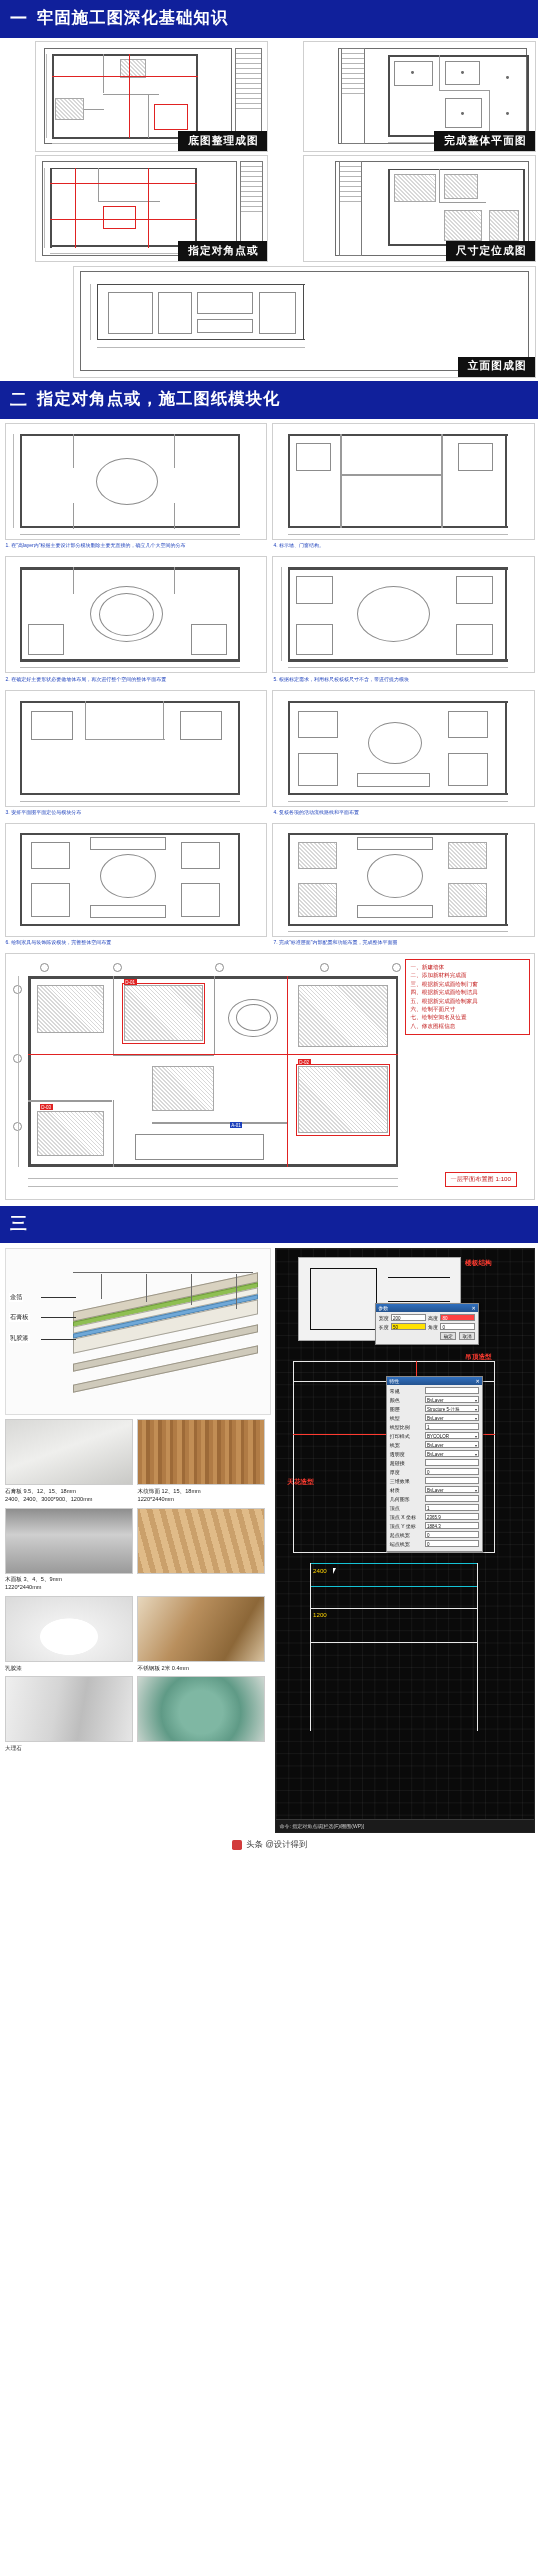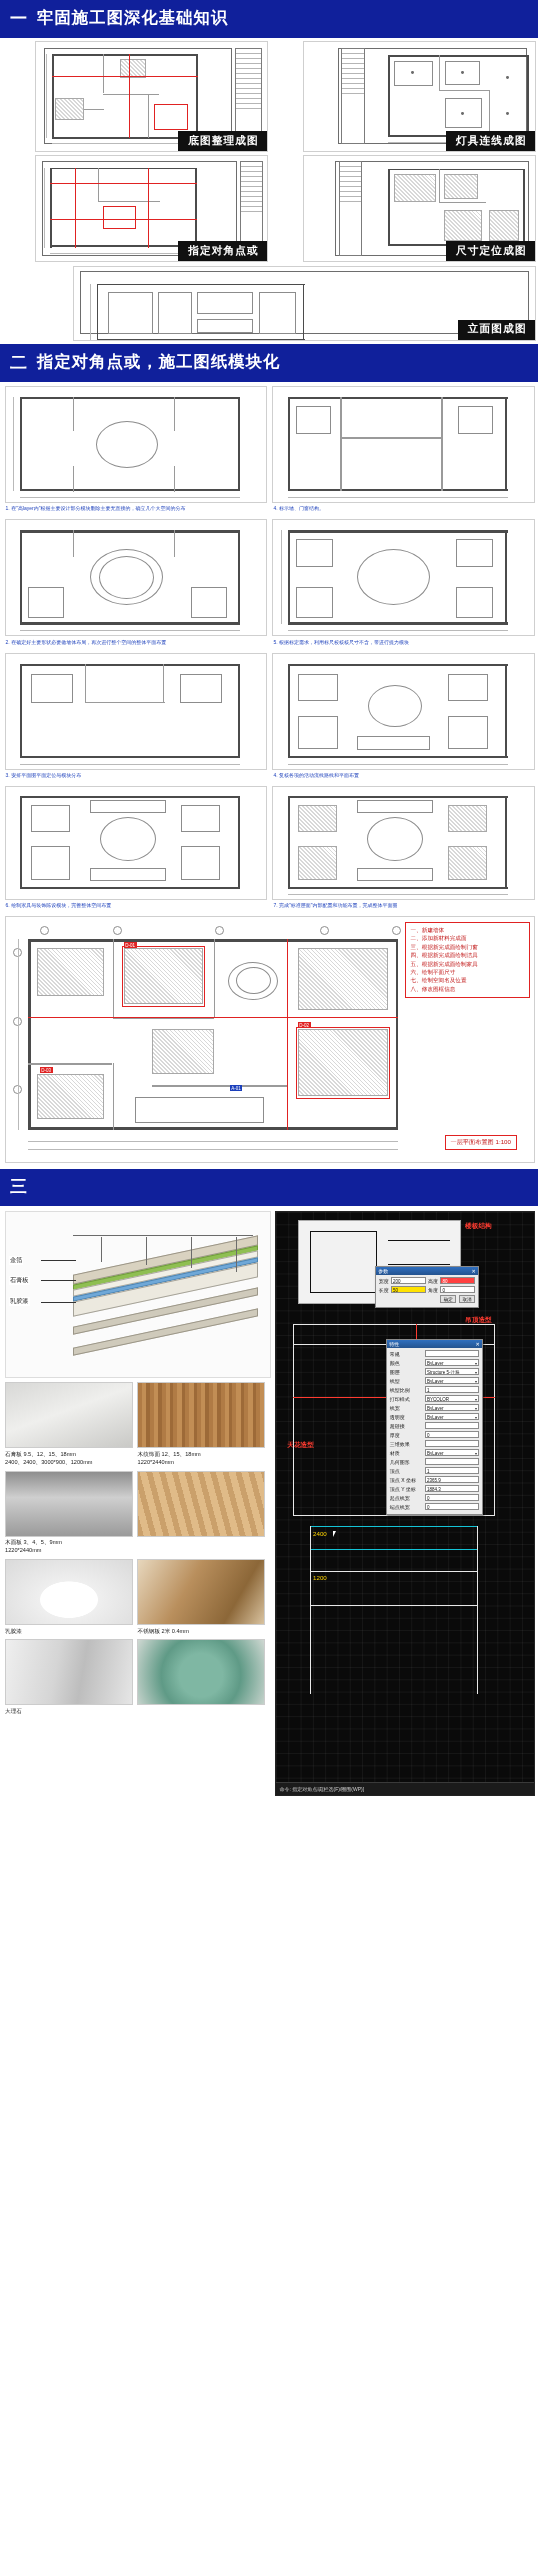--- a/index.html
+++ b/index.html
@@ -369,21 +369,21 @@
             <div class="tbrow"></div>
               <div class="tbrow"></div>
               <div class="tbrow"></div>
             <div class="tbrow"></div>
               <div class="tbrow"></div>
               <div class="tbrow"></div>
             <div class="tbrow"></div>
               <div class="tbrow"></div>
               <div class="tbrow"></div>
           </div>
-          <div class="caption">灯具连线成图</div>
+          <div class="caption">完成整体平面图</div>
         </div>
       </div>
     </div>
 
     <div class="s1-row">
       <div class="s1-cell">
         <div class="board" style="height:107px;">
           <div class="frame" style="left:5.6px;top:4.5px;right:30px;bottom:5.6px;"></div>
           <div class="wall" style="left:13.5px;top:11.2px;width:147px;height:1.7px;"></div>
           <div class="wall" style="left:13.5px;top:11.2px;width:1.7px;height:80px;"></div>
@@ -436,21 +436,21 @@
             <div class="tbrow"></div>
               <div class="tbrow"></div>
           </div>
           <div class="caption">尺寸定位成图</div>
         </div>
       </div>
     </div>
 
     <div class="s1-row">
       <div class="s1-cell">
-        <div class="board" style="height:75px;margin-left:38px;">
+        <div class="board" style="height:112px;margin-left:38px;">
           <div class="frame" style="left:5.6px;top:4.5px;right:5.6px;bottom:5.6px;"></div>
           <div class="wall" style="left:22.4px;top:17px;width:1.1px;height:56px;"></div>
           <div class="wall" style="left:22.4px;top:17px;width:208px;height:1.1px;"></div>
           <div class="wall" style="left:229px;top:17px;width:1.1px;height:56px;"></div>
           <div class="wall" style="left:22.4px;top:72px;width:208px;height:1.1px;"></div>
           <div class="room" style="left:34px;top:25px;width:45px;height:42px;"></div>
           <div class="room" style="left:84px;top:25px;width:34px;height:42px;"></div>
           <div class="room" style="left:123px;top:25px;width:56px;height:22.4px;"></div>
           <div class="room" style="left:123px;top:52px;width:56px;height:14.6px;"></div>
           <div class="room" style="left:185px;top:25px;width:37px;height:42px;"></div>
@@ -880,14 +880,18 @@
               <span class="dlg-field">0</span>
             </div>
           </div>
         </div>
 
         <div style="position:absolute;left:0;right:0;bottom:0;height:12.3px;background:#1b1b1b;border-top:0.6px solid #3a3a3a;color:#d0d0d0;font-size:5px;line-height:12.3px;padding:0 3.4px;overflow:hidden;white-space:nowrap;">命令: 指定对角点或[栏选(F)/圈围(WP)]</div>
       </div>
     </div>
   </div>
 
+  <div class="footer">
+    <span class="ficon"></span>
+    <span>头条 @设计得到</span>
+  </div>
 </div>
 
 
 </body></html>

